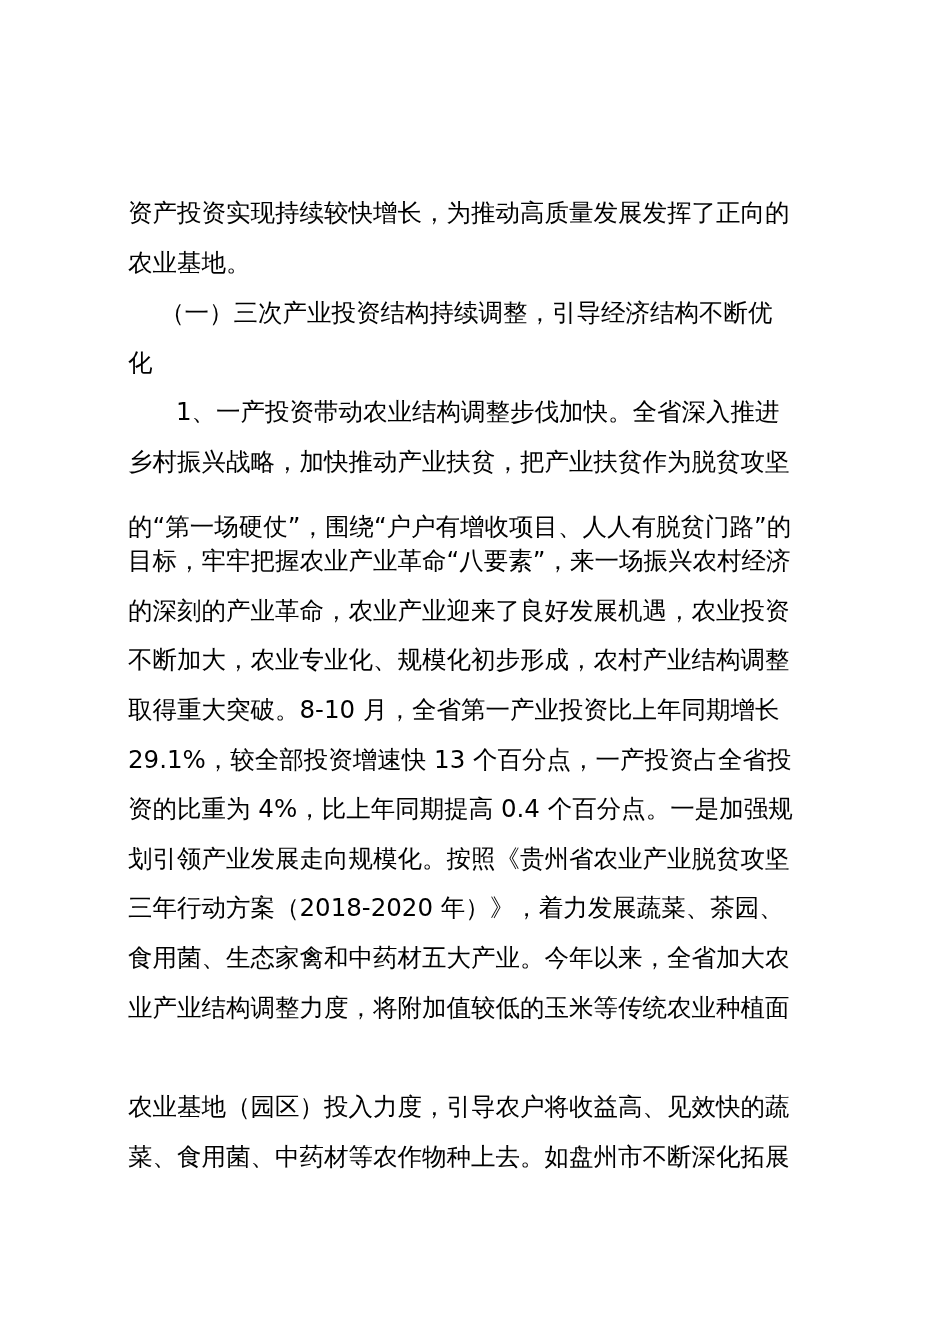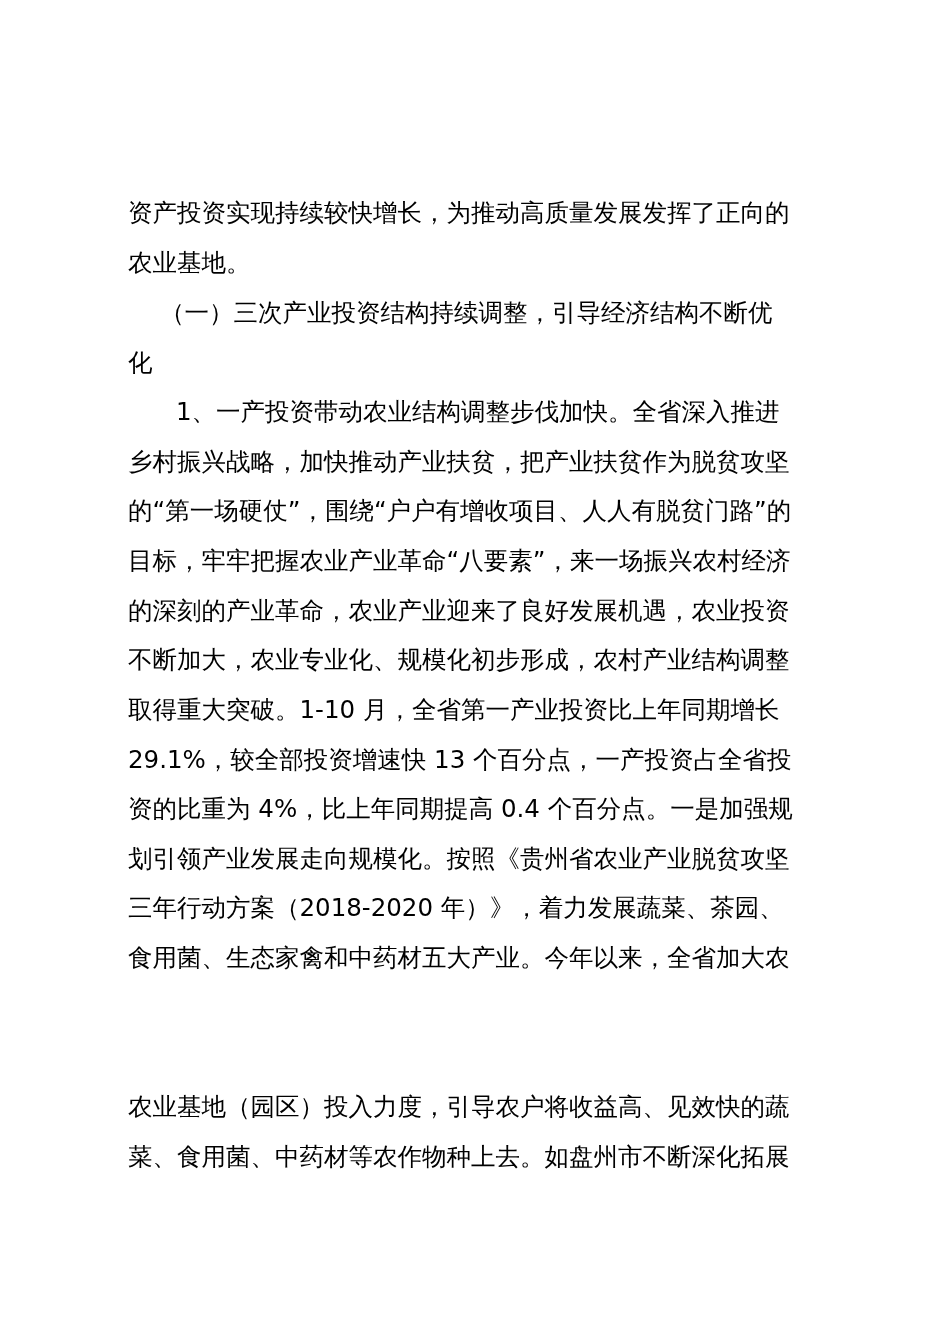--- a/index.html
+++ b/index.html
@@ -35,25 +35,26 @@
 </head>
 <body>
 
 <div class="page">
   <div class="line" style="top:198px">资产投资实现持续较快增长，为推动高质量发展发挥了正向的</div>
   <div class="line" style="top:248px">农业基地。</div>
   <div class="line" style="top:298px; left:160px">（一）三次产业投资结构持续调整，引导经济结构不断优</div>
   <div class="line" style="top:348px">化</div>
   <div class="line" style="top:397px; left:176px">1、一产投资带动农业结构调整步伐加快。全省深入推进</div>
   <div class="line" style="top:447px">乡村振兴战略，加快推动产业扶贫，把产业扶贫作为脱贫攻坚</div>
-  <div class="line" style="top:496px">的“第一场硬仗”，围绕“户户有增收项目、人人有脱贫门路”的</div>
+  <div class="line" style="top:512px">的“第一场硬仗”，围绕“户户有增收项目、人人有脱贫门路”的</div>
   <div class="line" style="top:546px">目标，牢牢把握农业产业革命“八要素”，来一场振兴农村经济</div>
   <div class="line" style="top:596px">的深刻的产业革命，农业产业迎来了良好发展机遇，农业投资</div>
   <div class="line" style="top:645px">不断加大，农业专业化、规模化初步形成，农村产业结构调整</div>
-  <div class="line" style="top:695px">取得重大突破。1-10 月，全省第一产业投资比上年同期增长</div>
+  <div class="line" style="top:695px">取得重大突破。8-10 月，全省第一产业投资比上年同期增长</div>
   <div class="line" style="top:745px">29.1%，较全部投资增速快 13 个百分点，一产投资占全省投</div>
   <div class="line" style="top:794px">资的比重为 4%，比上年同期提高 0.4 个百分点。一是加强规</div>
   <div class="line" style="top:844px">划引领产业发展走向规模化。按照《贵州省农业产业脱贫攻坚</div>
   <div class="line" style="top:893px">三年行动方案（2018-2020 年）》，着力发展蔬菜、茶园、</div>
   <div class="line" style="top:943px">食用菌、生态家禽和中药材五大产业。今年以来，全省加大农</div>
+  <div class="line" style="top:993px">业产业结构调整力度，将附加值较低的玉米等传统农业种植面</div>
   <div class="line" style="top:1092px">农业基地（园区）投入力度，引导农户将收益高、见效快的蔬</div>
   <div class="line" style="top:1142px">菜、食用菌、中药材等农作物种上去。如盘州市不断深化拓展</div>
 </div>
 
 </body></html>

